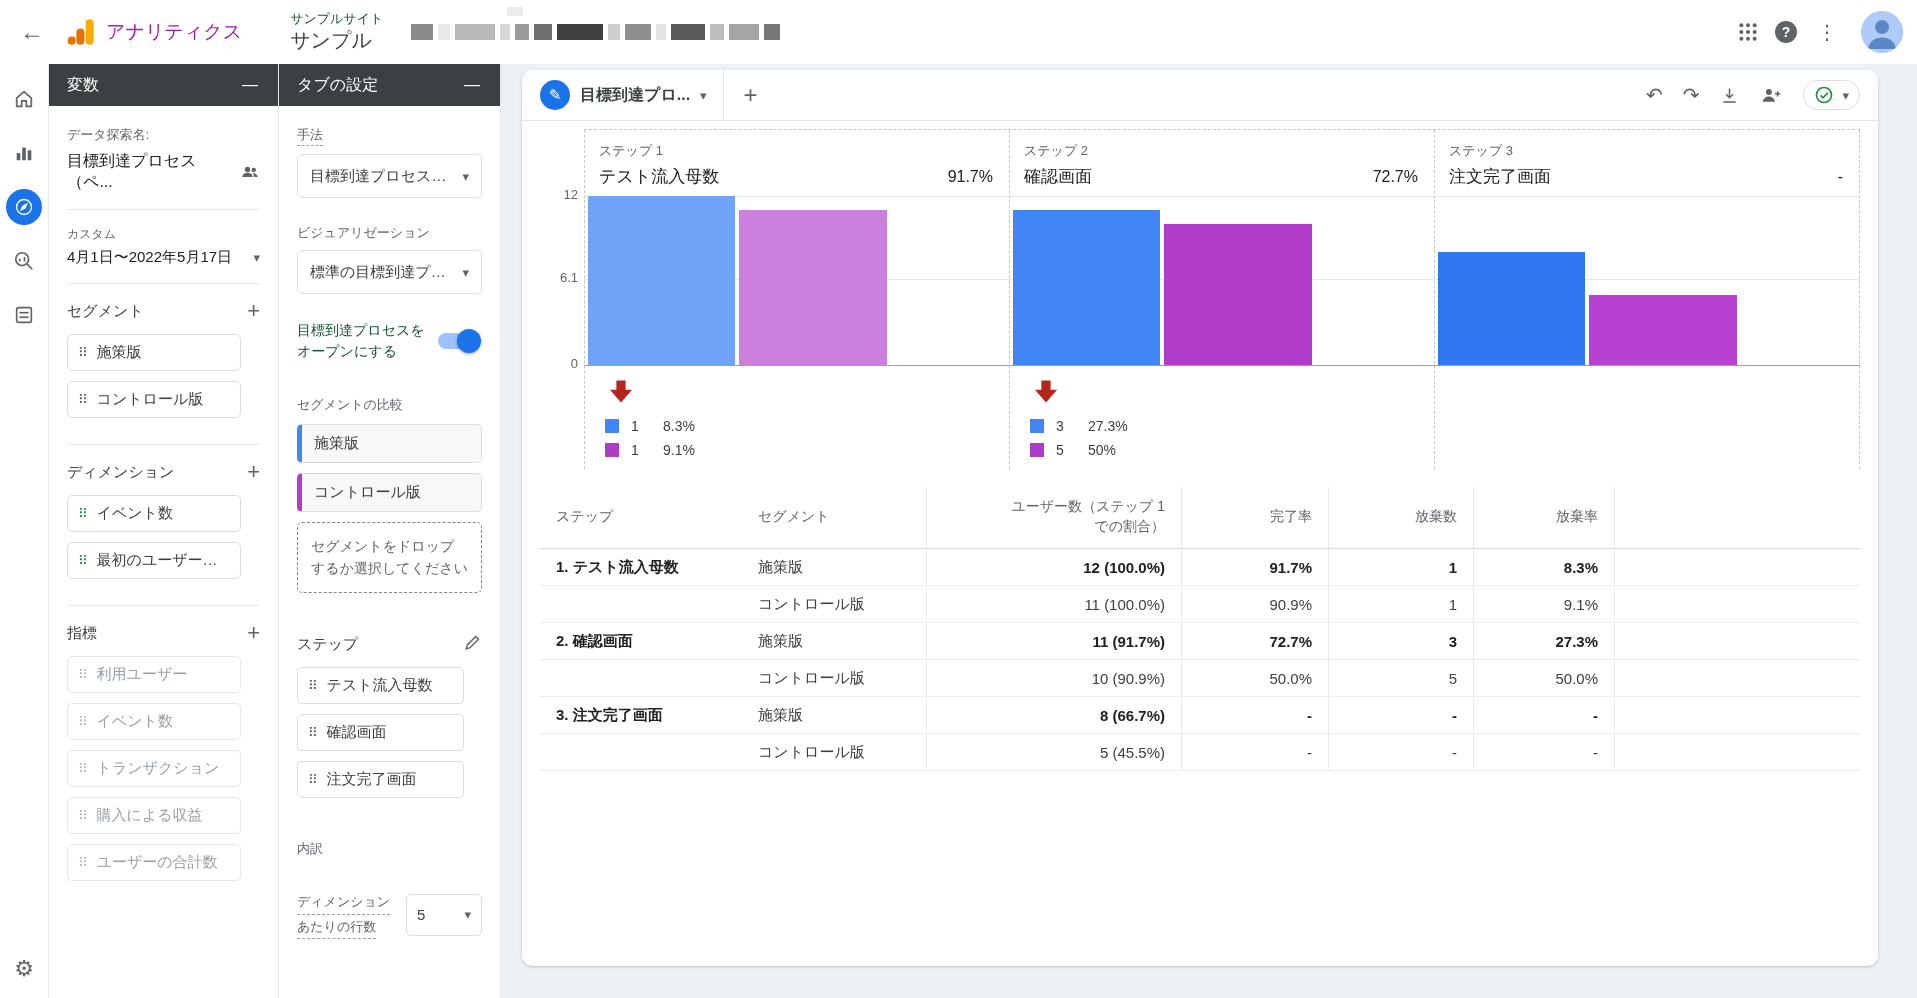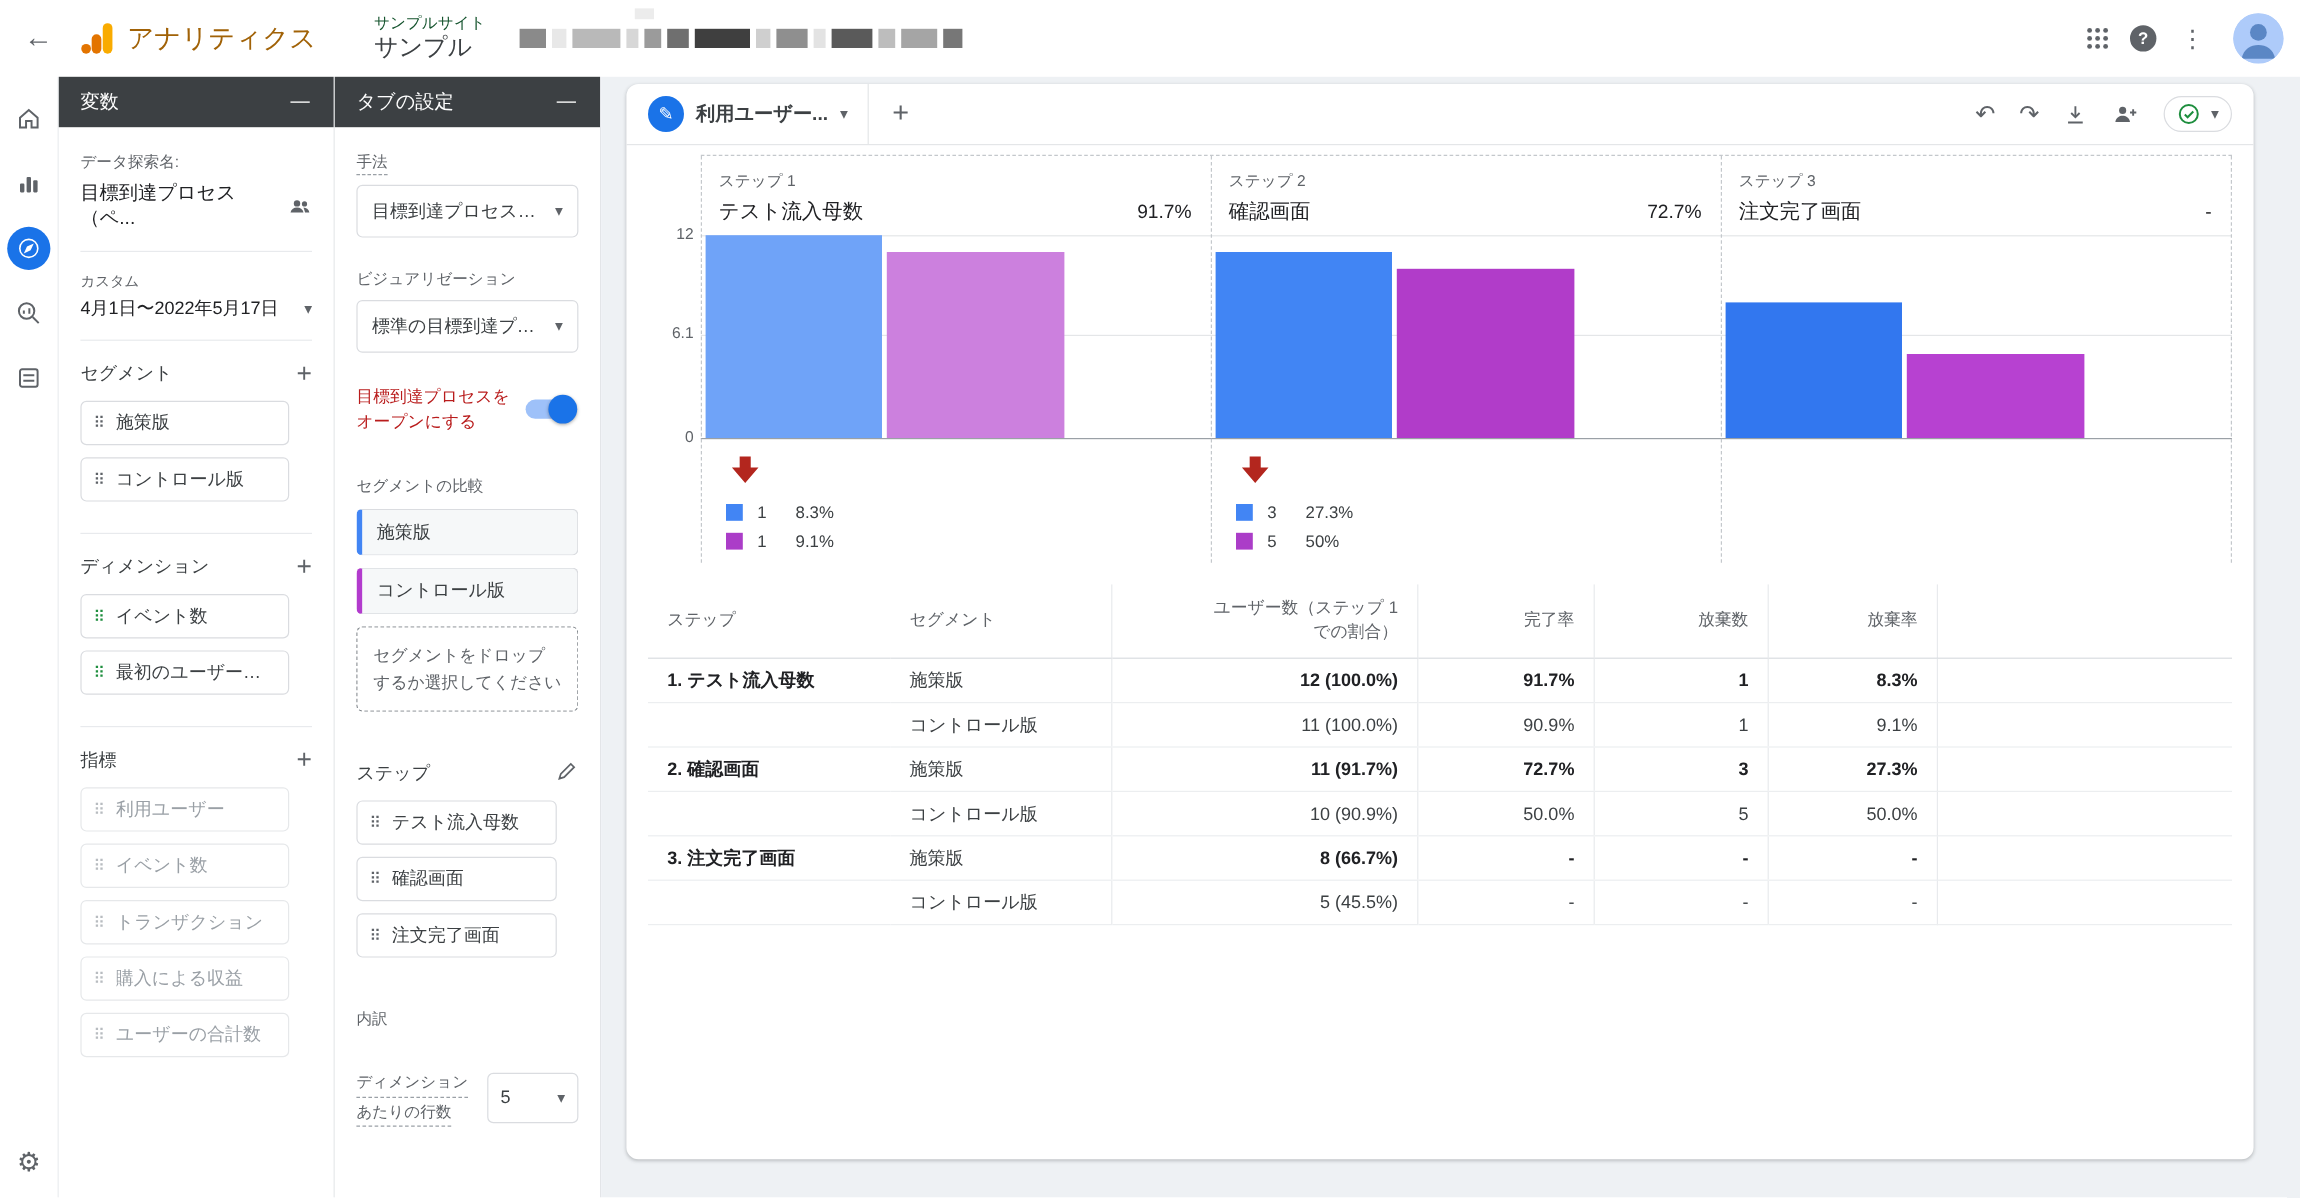--- a/index.html
+++ b/index.html
@@ -4,21 +4,21 @@
 <style>
   html,body{margin:0;padding:0}
   body{width:1917px;height:998px;overflow:hidden;background:#fff;color:#202124;
        font-family:"Liberation Sans","DejaVu Sans",sans-serif;}
   button{font-family:inherit;background:none;border:none;cursor:pointer;padding:0}
 
   
   .topbar{height:64px;display:flex;align-items:center;padding:0 14px;box-sizing:border-box}
   .back{font-size:24px;color:#5f6368;padding:6px;margin-right:2px}
   .logo{margin:0 10px 0 14px;display:flex;align-items:center}
-  .app-title{font-size:22px;color:#a16207;margin-right:48px;white-space:nowrap}
+  .app-title{font-size:19px;color:#a21caf;margin-right:48px;white-space:nowrap}
   .account{display:flex;flex-direction:column;line-height:1.25;margin-right:28px;cursor:pointer}
   .acc-small{font-size:13px;color:#14532d}
   .acc-big{font-size:20px;color:#3c4043}
   .redacted{display:flex;align-items:center;gap:5px;position:relative;margin-right:22px}
   .redacted .blk{height:16px;flex:none}
   .blk-top{position:absolute;top:-17px;left:96px;width:16px;height:9px;background:#ececec}
   .search{width:627px;height:46px;background:#f1f3f4;border-radius:9px;display:flex;align-items:center;
           gap:14px;padding:0 18px;box-sizing:border-box;margin-left:6px}
   .search input{flex:1;border:none;background:transparent;outline:none;font-size:17px;color:#3c4043;font-family:inherit}
   .search input::placeholder{color:#5f6368}
@@ -63,21 +63,21 @@
   .chip .grip{font-size:13px;flex:none}
   .chip.disabled{color:#9aa0a6;border-color:#e6e8ea}
   .chip-label{overflow:hidden;text-overflow:ellipsis}
 
   .lbl{font-size:13px;color:#5f6368;margin-bottom:8px}
   .dashed-u{border-bottom:1px dashed #9aa0a6;display:inline-block;padding-bottom:1px}
   .select{display:flex;align-items:center;justify-content:space-between;height:44px;padding:0 12px;margin-bottom:26px;
           border:1px solid #dadce0;border-radius:5px;font-size:15px;color:#3c4043;background:#fff;cursor:pointer;box-sizing:border-box}
   .sel-text{white-space:nowrap;overflow:hidden;text-overflow:ellipsis;margin-right:8px}
   .toggle-row{display:flex;justify-content:space-between;align-items:center;margin:16px 0 34px}
-  .tgl-label{font-size:14px;color:#b91c1c;width:158px;line-height:1.5}
+  .tgl-label{font-size:14px;color:#14532d;width:158px;line-height:1.5}
   .toggle{width:40px;height:16px;border-radius:8px;position:relative;flex:none;margin-right:4px;cursor:pointer}
   .toggle.on{background:#9ec1f9}
   .toggle.on .knob{position:absolute;right:-3px;top:-4px;width:24px;height:24px;border-radius:50%;background:#1a73e8;
                    box-shadow:0 1px 3px rgba(0,0,0,.35)}
   .cmpchip{display:flex;align-items:center;height:37px;padding:0 12px;border:1px solid #dadce0;border-left-width:5px;
            border-radius:5px;background:#f6f8f9;font-size:15px;color:#3c4043;margin-bottom:10px;cursor:grab}
   .dropzone{border:1px dashed #80868b;border-radius:5px;padding:13px;font-size:14px;color:#5f6368;line-height:1.55}
   .steps-head{margin-top:40px}
   .uchiwake{margin-top:32px}
   .rows-row{display:flex;justify-content:space-between;align-items:center;margin-top:24px}
@@ -394,21 +394,21 @@
     </div>
   </aside>
 
   <main class="workarea">
     <div class="card">
       <div class="tabbar">
         <div class="tab">
           <span class="tab-pencil">
               <span>✎</span>
             </span>
-          <span class="tab-label">利用ユーザー...</span>
+          <span class="tab-label">目標到達プロ...</span>
           <span class="caret">▾</span>
         </div>
         <div class="vdiv"></div>
         <button class="addtab">
             <span>+</span>
           </button>
         <div class="tb-right">
           <button class="tb-ic">
               <span>↶</span>
             </button>

